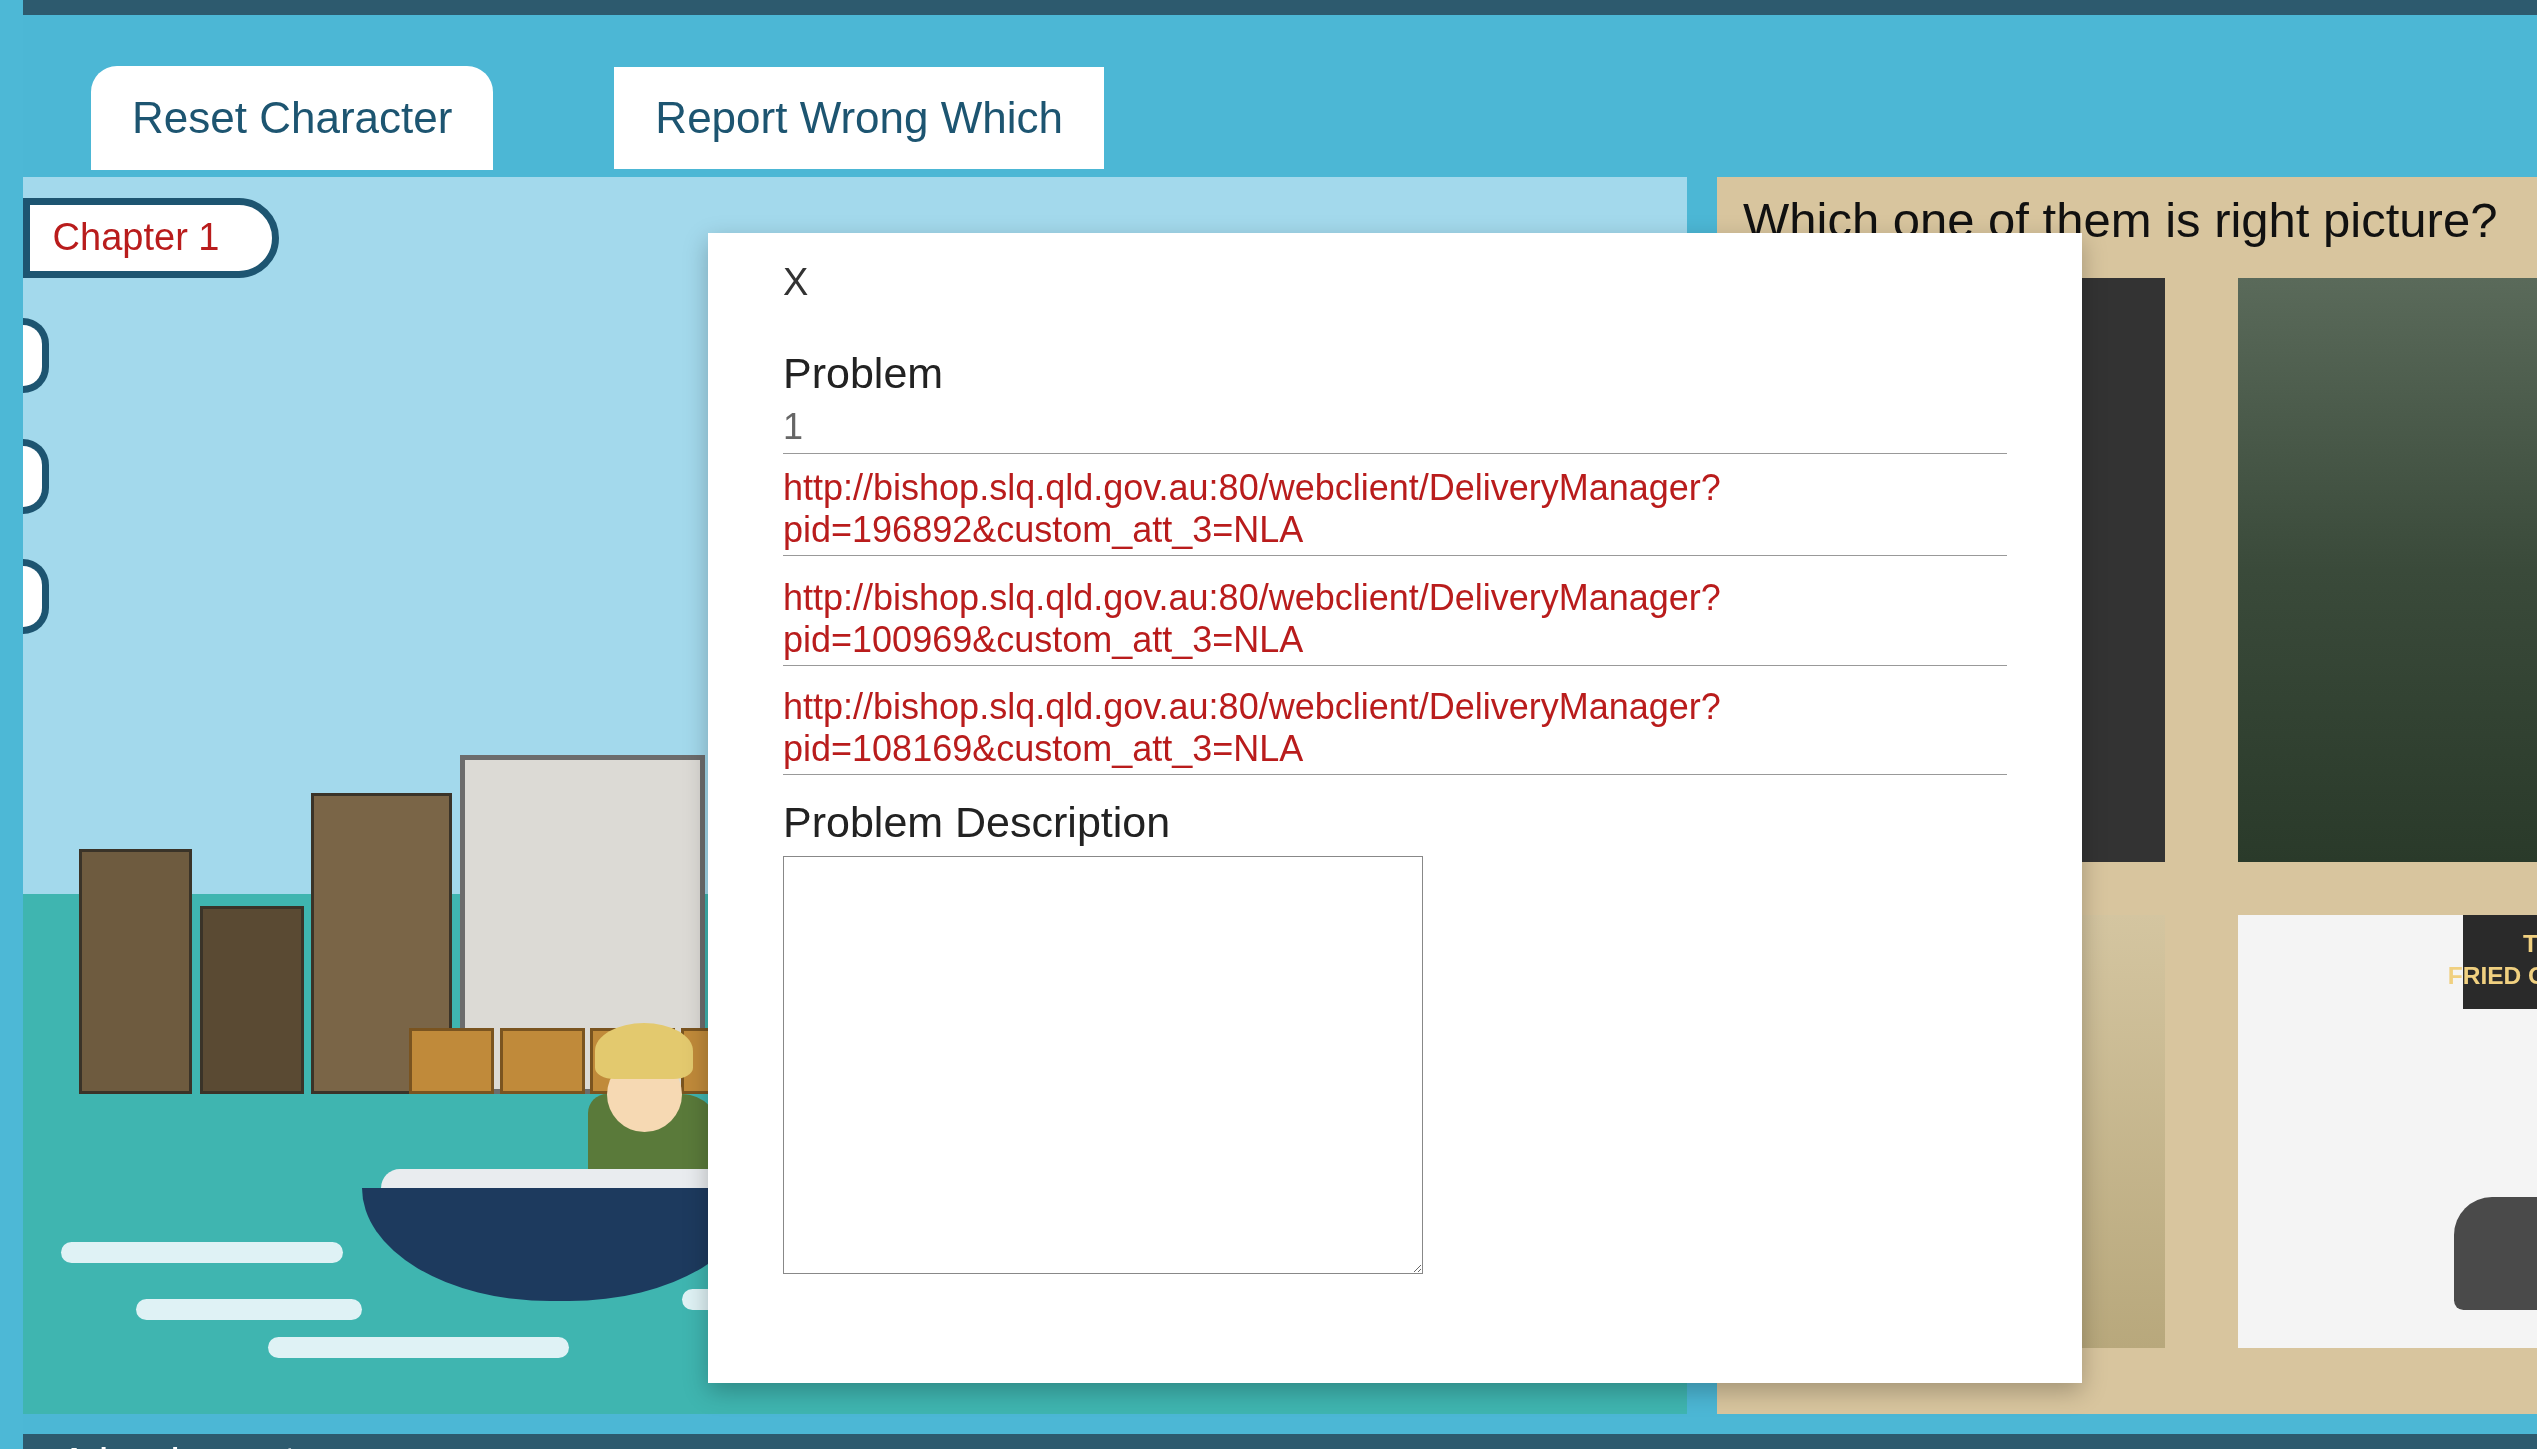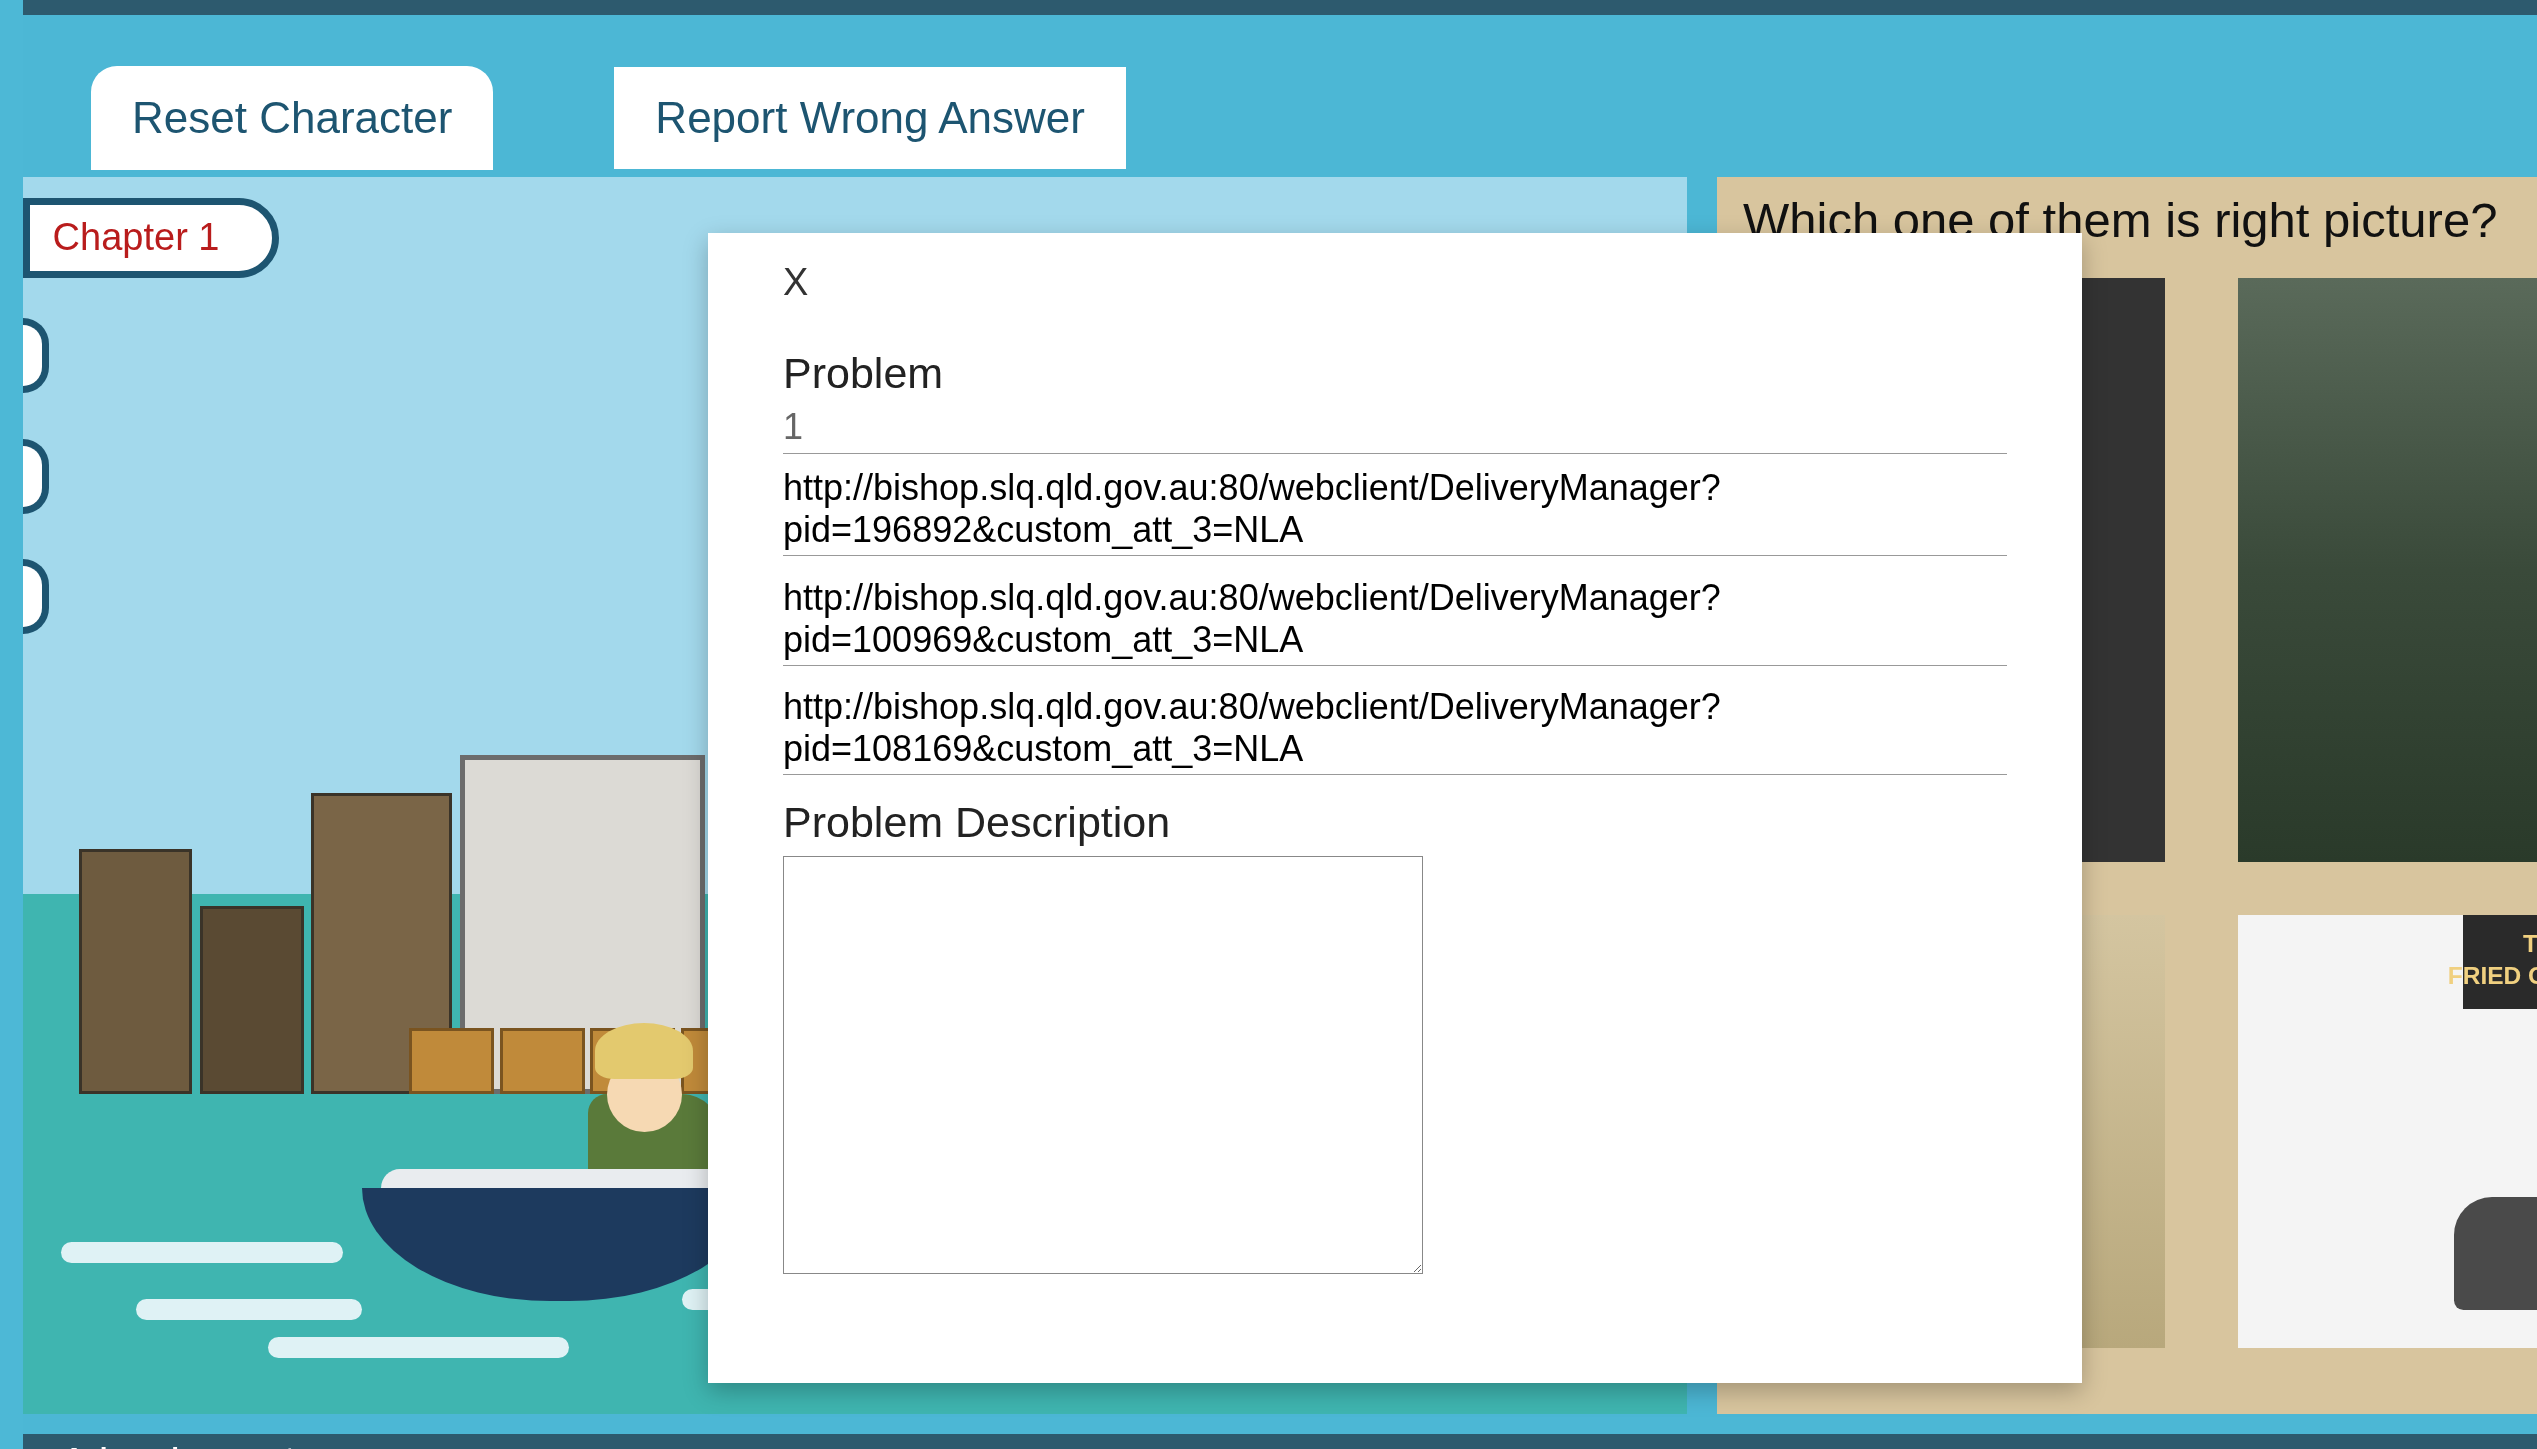--- a/index.html
+++ b/index.html
@@ -256,21 +256,21 @@
   color: #888;
   padding: 5.6px 0;
   background: transparent;
   font-family: inherit;
 }
 .underline-input.small { color: #666; }
 .url-list { display: flex; flex-direction: column; gap: 15px; margin-top: 7.5px;}
 .url-item {
   border-bottom: 1.9px solid #999;
   font-size: 36px;
-  color: #000000;
+  color: #b91c1c;
   padding: 5.6px 0 3.8px 0;
 }
 .prob-textarea {
   width: 640px;
   height: 418px;
   border: 1.9px solid #888;
   resize: both;
   font-size: 30px;
   padding: 7.5px;
   font-family: inherit;
@@ -303,21 +303,21 @@
 </head>
 <body>
 
 <div class="stage" style="transform: scale(1);">
 
   <div class="topbar"></div>
   <div class="page-bg"></div>
 
   <div class="tab-row">
     <button class="tab-btn">Reset Character</button>
-    <button class="tab-btn report">Report Wrong Answer</button>
+    <button class="tab-btn report">Report Wrong Which</button>
   </div>
 
   <div class="main-area">
     <div class="buildings">
       <div class="bld b1"></div>
       <div class="bld b2"></div>
       <div class="bld b3"></div>
       <div class="bld b4"></div>
     </div>
     <div class="wall-boxes">

